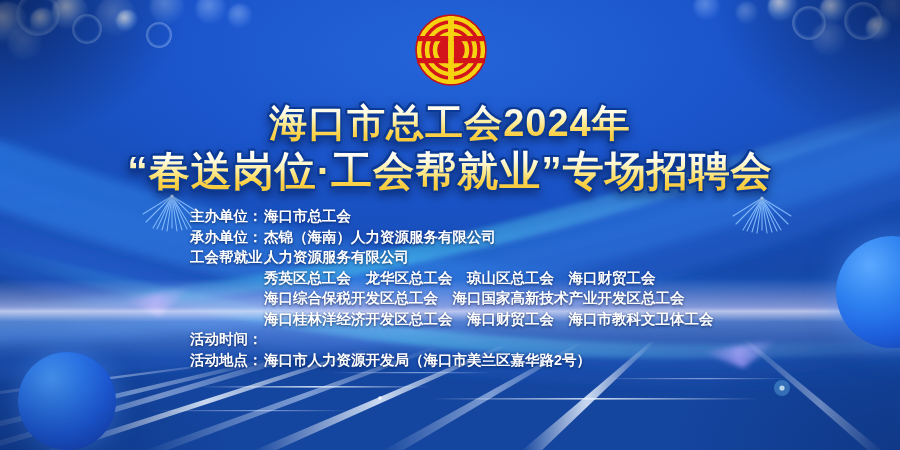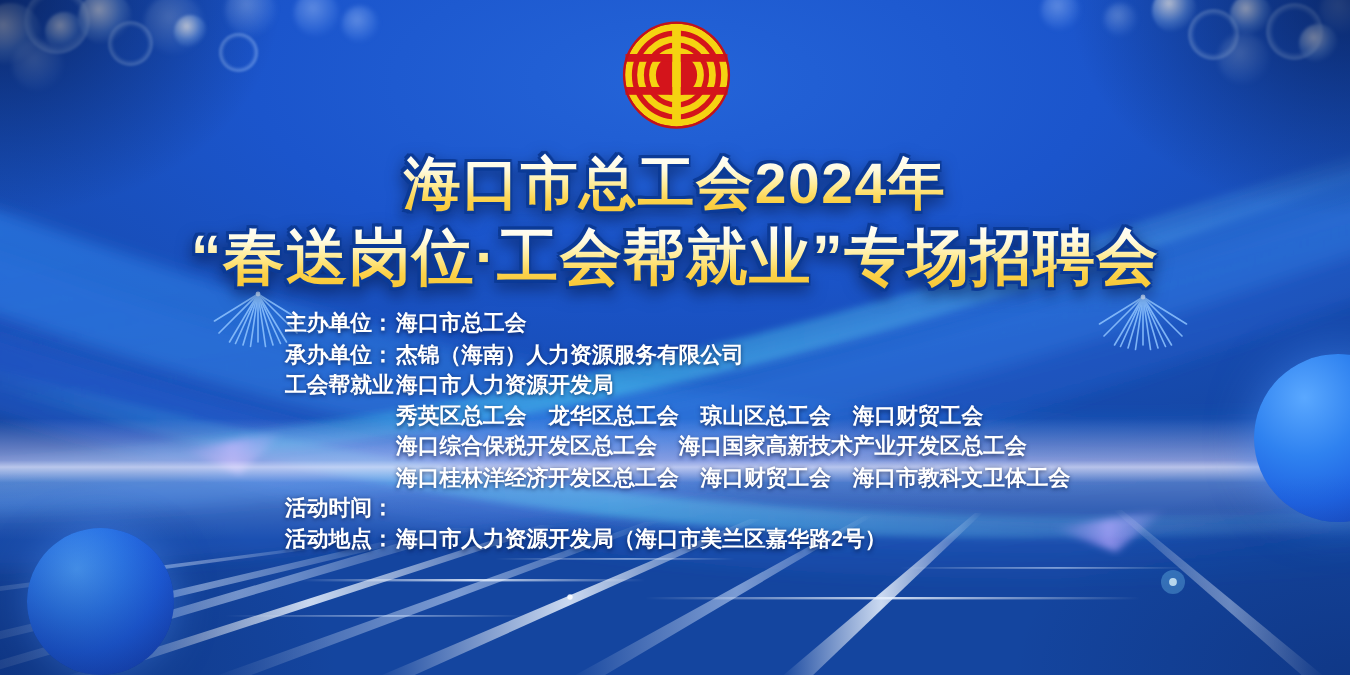--- a/index.html
+++ b/index.html
@@ -263,21 +263,21 @@
       <div class="info-row">
         <span class="info-label">主办单位：</span>
         <span class="info-value">海口市总工会</span>
       </div>
       <div class="info-row">
         <span class="info-label">承办单位：</span>
         <span class="info-value">杰锦（海南）人力资源服务有限公司</span>
       </div>
       <div class="info-row">
         <span class="info-label">工会帮就业：</span>
-        <span class="info-value">海口市人力资源开发局</span>
+        <span class="info-value">人力资源服务有限公司</span>
       </div>
       <div class="info-row indented">
         <span class="info-label">协办单位：</span>
         <span class="info-value">秀英区总工会　龙华区总工会　琼山区总工会　海口财贸工会</span>
       </div>
       <div class="info-row indented">
         <span class="info-label">协办单位：</span>
         <span class="info-value">海口综合保税开发区总工会　海口国家高新技术产业开发区总工会</span>
       </div>
       <div class="info-row indented">

